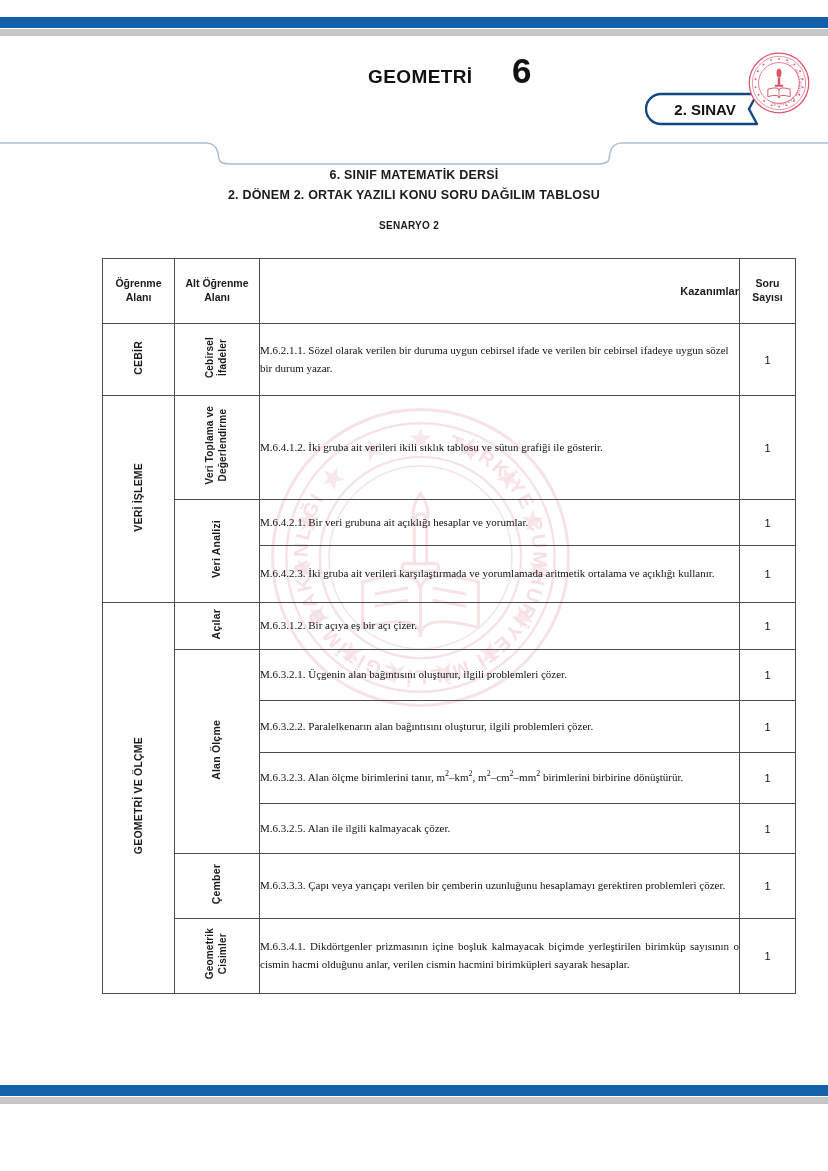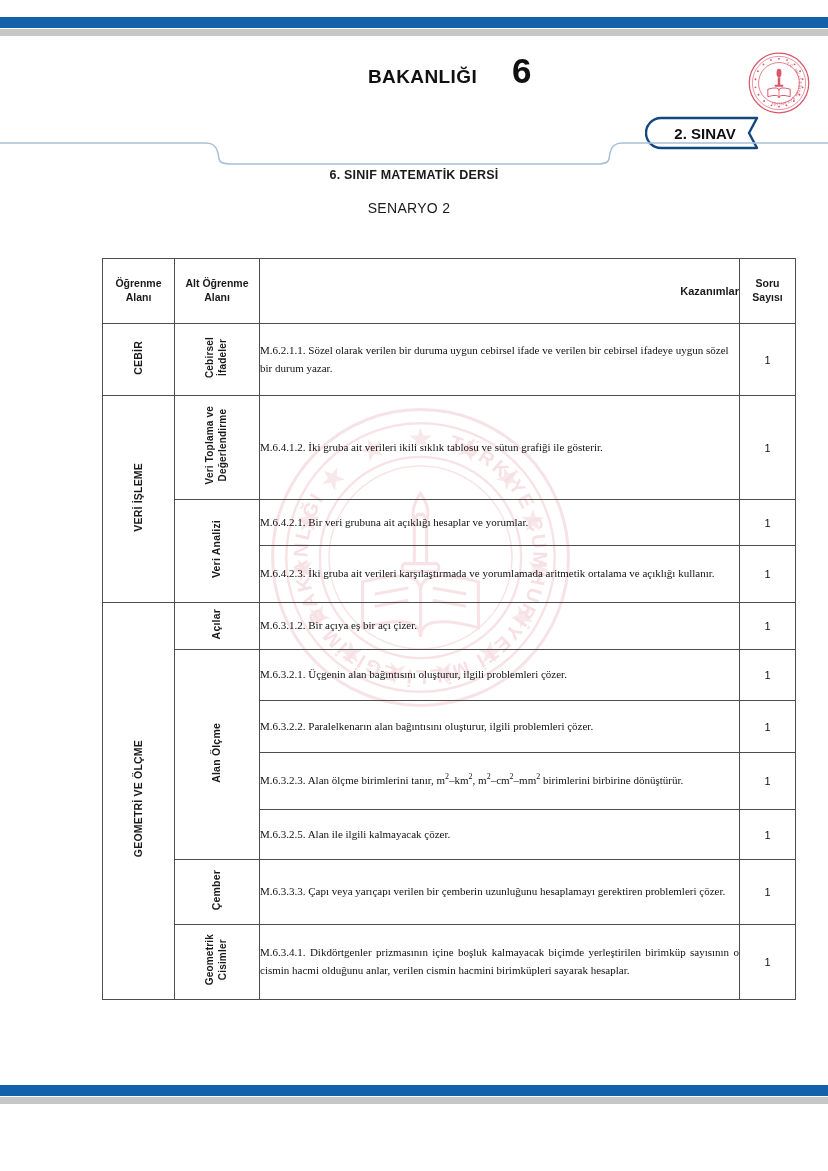--- a/index.html
+++ b/index.html
@@ -61,21 +61,21 @@
     font-size: 35px;
     font-weight: bold;
     color: #111;
     line-height: 1;
   }
 
   
   .exam-badge {
     position: absolute;
     left: 645px;
-    top: 76px;
+    top: 52px;
     width: 116px;
     height: 34px;
   }
   .exam-badge svg { display: block; }
   .exam-badge-label {
     position: absolute;
     left: 0;
     top: 0;
     width: 116px;
     height: 34px;
@@ -121,22 +121,22 @@
     letter-spacing: .2px;
     margin: 0;
   }
   .doc-title-2 {
     font-size: 12.5px;
     font-weight: bold;
     letter-spacing: .2px;
     margin: 6px 0 0 0;
   }
   .doc-title-3 {
-    font-size: 14px;
-    font-weight: normal;
+    font-size: 10px;
+    font-weight: bold;
     letter-spacing: .3px;
     margin: 18px 10px 0 0;
   }
 
   
   .watermark {
     position: absolute;
     left: 268px;
     top: 405px;
     width: 305px;
@@ -215,21 +215,21 @@
   sup { font-size: 8px; vertical-align: super; line-height: 0; }
 </style>
 </head>
 <body>
 
 <div class="bar-blue" id="top-bar-blue"></div>
 <div class="bar-gray" id="top-bar-gray"></div>
 
 <div class="header">
 
-  <div class="hdr-title">BAKANLIĞI</div>
+  <div class="hdr-title">GEOMETRİ</div>
   <div class="hdr-grade">6</div>
 
   <div class="exam-badge">
     <svg width="116" height="34" viewBox="0 0 116 34" xmlns="http://www.w3.org/2000/svg">
       <path d="M16,2 L112,2 L104,17 L112,32 L16,32 A15,15 0 0 1 16,2 Z" fill="#ffffff" stroke="#12487f" stroke-width="2.4" stroke-linejoin="round"></path>
     </svg>
     <div class="exam-badge-label">2. SINAV</div>
   </div>
 
   <div class="emblem">
@@ -276,20 +276,21 @@
 </div>
 
 <div class="curve-sep">
   <svg width="828" height="36" viewBox="0 0 828 36" xmlns="http://www.w3.org/2000/svg">
     <path d="M0,11 L206,11 Q216,11 218,21 L219,27 Q220,32 230,32 L598,32 Q608,32 609,27 L610,21 Q612,11 622,11 L828,11" fill="none" stroke="#a9c0d8" stroke-width="1.5"></path>
   </svg>
 </div>
 
 <div class="doc-titles">
   <p class="doc-title-1">6. SINIF MATEMATİK DERSİ</p>
+  <p class="doc-title-2">2. DÖNEM 2. ORTAK YAZILI KONU SORU DAĞILIM TABLOSU</p>
   <p class="doc-title-3">SENARYO 2</p>
 </div>
 
 <div class="watermark">
   <svg width="305" height="305" viewBox="0 0 200 200" xmlns="http://www.w3.org/2000/svg">
     <g stroke="#f0c9cf" fill="none">
       <circle cx="100" cy="100" r="97" stroke-width="2"></circle>
       <circle cx="100" cy="100" r="88" stroke-width="1.6"></circle>
       <circle cx="100" cy="100" r="66" stroke-width="1.6"></circle>
       <circle cx="100" cy="100" r="60" stroke-width="1"></circle>
@@ -415,21 +416,21 @@
         </tr>
         <tr style="height: 51px;">
           <td class="cell-vert" rowspan="4"><span class="vert-text">Alan Ölçme</span></td>
           <td class="cell-kaz">M.6.3.2.1. Üçgenin alan bağıntısını oluşturur, ilgili problemleri çözer.</td>
           <td class="cell-soru">1</td>
         </tr>
         <tr style="height: 52px;">
           <td class="cell-kaz">M.6.3.2.2. Paralelkenarın alan bağıntısını oluşturur, ilgili problemleri çözer.</td>
           <td class="cell-soru">1</td>
         </tr>
-        <tr style="height: 57px;">
+        <tr style="height: 51px;">
           <td class="cell-kaz">M.6.3.2.3. Alan ölçme birimlerini tanır, m<sup>2</sup>–km<sup>2</sup>, m<sup>2</sup>–cm<sup>2</sup>–mm<sup>2</sup> birimlerini birbirine dönüştürür.</td>
           <td class="cell-soru">1</td>
         </tr>
         <tr style="height: 50px;">
           <td class="cell-kaz">M.6.3.2.5. Alan ile ilgili kalmayacak çözer.</td>
           <td class="cell-soru">1</td>
         </tr>
         <tr style="height: 65px;">
           <td class="cell-vert" rowspan="1"><span class="vert-text">Çember</span></td>
           <td class="cell-kaz">M.6.3.3.3. Çapı veya yarıçapı verilen bir çemberin uzunluğunu hesaplamayı gerektiren problemleri çözer.</td>

